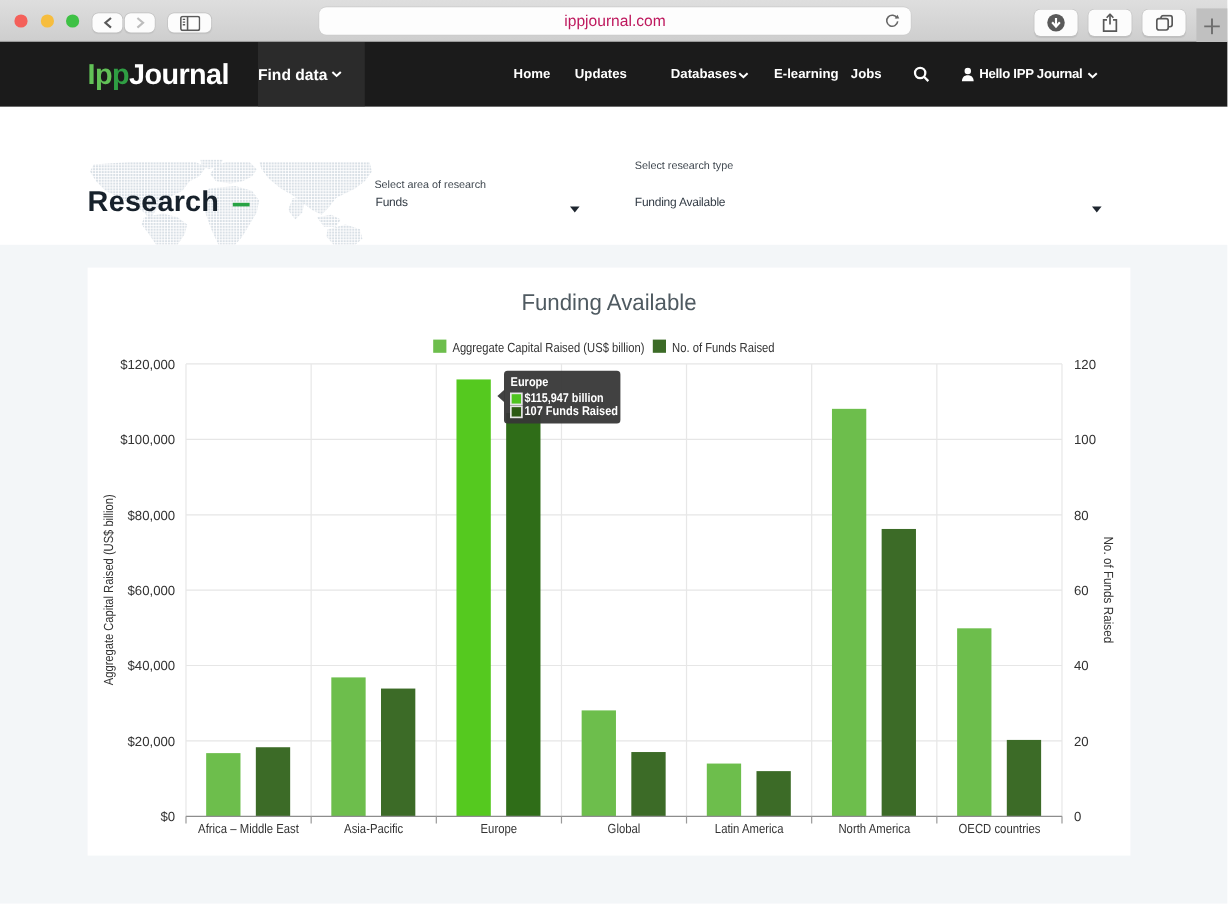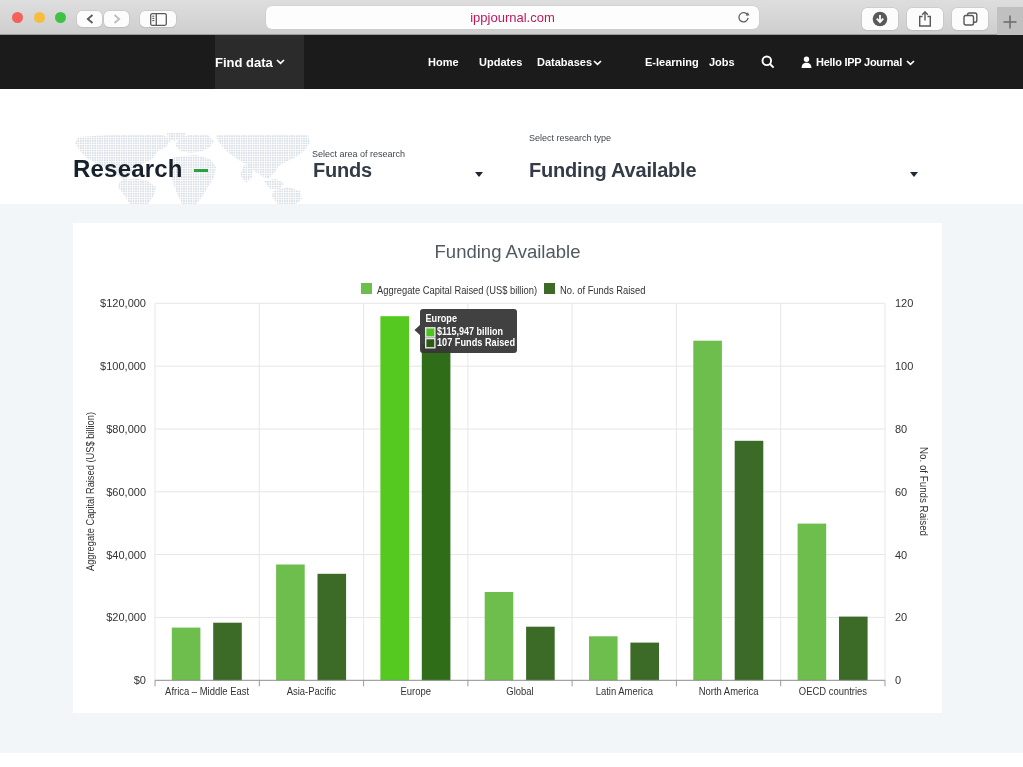--- a/index.html
+++ b/index.html
@@ -22,21 +22,21 @@
 #nav { position:absolute; left:0; top:35px; width:1023px; height:54px; background:#1b1b1b; }
 #logo { position:absolute; left:73px; top:0; height:54px; line-height:56px;
   font-size:24px; font-weight:bold; letter-spacing:-0.5px; }
 #finddata { position:absolute; left:215px; top:0; width:89px; height:54px; background:#2b2b2b;
   display:flex; align-items:center; color:#fff; font-size:13px; font-weight:bold; }
 .nitem { position:absolute; top:0; height:54px; display:flex; align-items:center; color:#fff; font-size:11px; font-weight:bold; }
 
 
 #research { position:absolute; left:0; top:89px; width:1023px; height:115px; background:#fff; overflow:hidden; }
 .sel-label { position:absolute; font-size:9px; color:#3f474f; line-height:9px; }
-.sel-value { position:absolute; font-size:20px; color:#333c46; line-height:14px; letter-spacing:-0.2px;font-weight:bold; }
+.sel-value { position:absolute; font-size:10px; color:#333c46; line-height:14px; letter-spacing:-0.2px; }
 .sel-arrow { position:absolute; width:0; height:0; border-left:4px solid transparent;
   border-right:4px solid transparent; border-top:5px solid #1f2730; }
 
 
 #graysec { position:absolute; left:0; top:204px; width:1023px; height:549px; background:#f3f6f8; }
 #card { position:absolute; left:73px; top:19px; width:869px; height:490px; background:#fff; }
 </style>
 </head>
 <body>
 <div id="page">
@@ -95,28 +95,29 @@
     </div>
     <div id="newtab">
       <svg style="position:absolute;left:6px;top:8px;" width="14" height="14" viewBox="0 0 14 14">
         <line x1="7" y1="0.5" x2="7" y2="13.5" stroke="#6e6e6e" stroke-width="1.6"></line>
         <line x1="0.5" y1="7" x2="13.5" y2="7" stroke="#6e6e6e" stroke-width="1.6"></line>
       </svg>
     </div>
   </div>
 
   <div id="nav">
+    <div id="logo"><span style="color:#62c157">Ip</span><span style="color:#2f9e43">p</span><span style="color:#fff">Journal</span></div>
     <div id="finddata">Find&nbsp;data&nbsp;
       <svg width="9" height="6" viewBox="0 0 9 6">
           <polyline points="1,1 4.5,4.3 8,1" fill="none" stroke="#fff" stroke-width="1.7"></polyline>
         </svg>
     </div>
     <div class="nitem" style="left:428px;">Home</div>
     <div class="nitem" style="left:479px;">Updates</div>
-    <div class="nitem" style="left:537px;">
+    <div class="nitem" style="left:559px;">
         <span>Databases</span>
       <svg width="9" height="6" viewBox="0 0 9 6" style="margin-left:1px;margin-top:2px;">
           <polyline points="1,1 4.5,4.3 8,1" fill="none" stroke="#fff" stroke-width="1.7"></polyline>
         </svg>
     </div>
     <div class="nitem" style="left:631px;margin-left:14px;">E-learning</div>
     <div class="nitem" style="left:709px;">Jobs</div>
     <div class="nitem" style="left:761px;">
       <svg width="14" height="14" viewBox="0 0 14 14">
         <circle cx="5.8" cy="5.8" r="4.3" fill="none" stroke="#fff" stroke-width="1.9"></circle>

